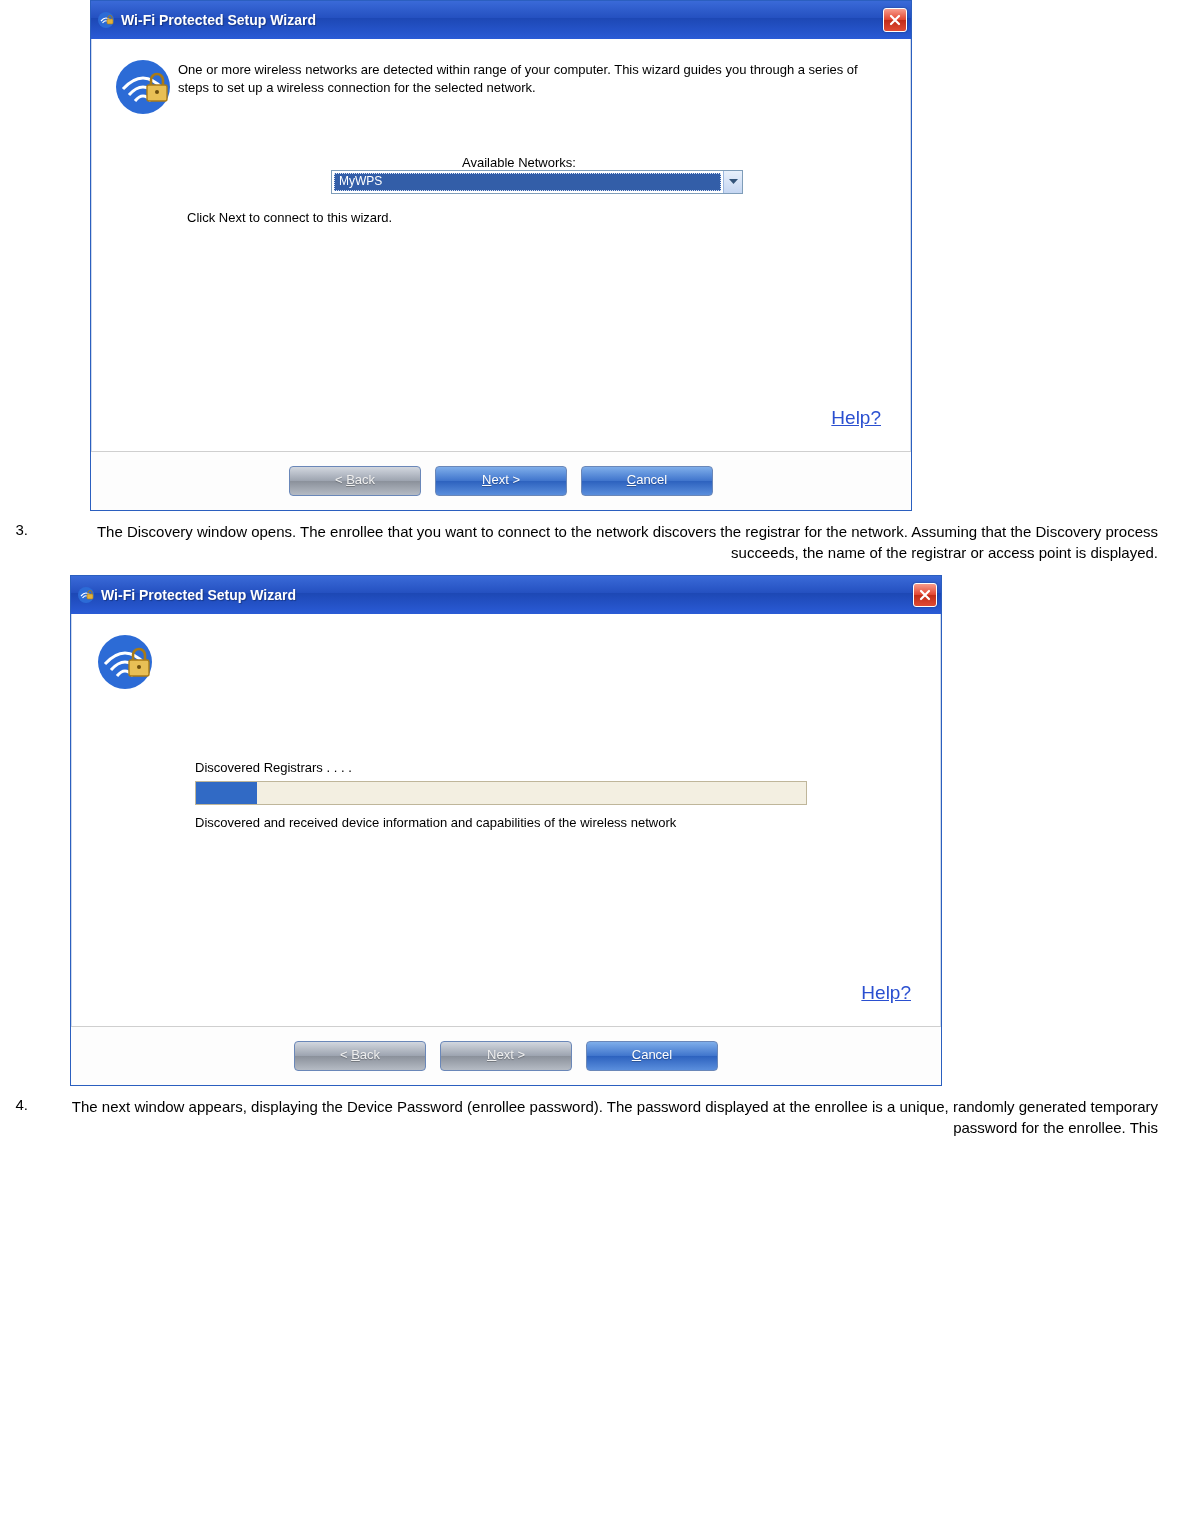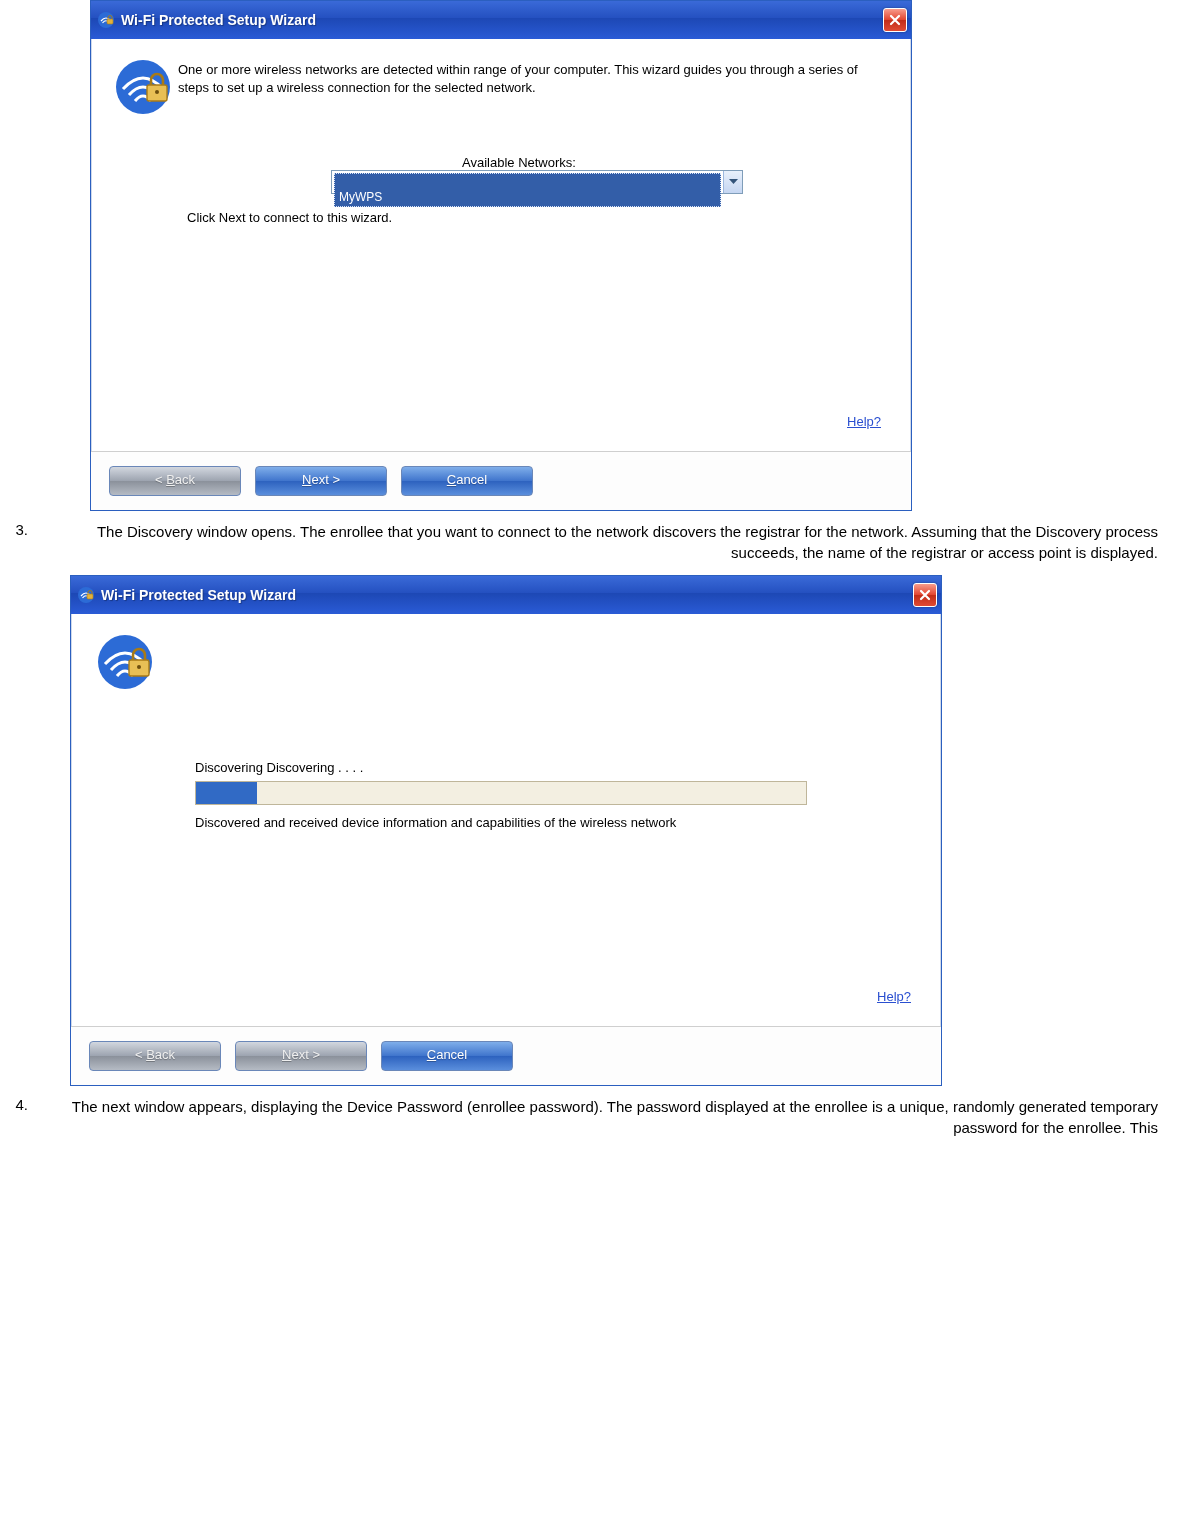--- a/index.html
+++ b/index.html
@@ -122,21 +122,21 @@
     display: flex;
     align-items: stretch;
     cursor: pointer;
   }
   .combo-selected {
     flex: 1;
     margin: 2px;
     background: #335ea8;
     color: #fff;
     font-size: 12px;
-    padding: 16px 4px;
+    padding: 0 4px;
     border: 1px dotted #d9e4f7;
     overflow: hidden;
     white-space: nowrap;
   }
   .combo-arrow {
     width: 18px;
     background: linear-gradient(to bottom, #e8f0fb, #c5d6f2);
     border-left: 1px solid #9db8de;
     display: flex;
     align-items: center;
@@ -149,32 +149,32 @@
     font-size: 13px;
   }
 
   .help-link-row {
     text-align: right;
     margin-top: auto;
     padding: 4px 6px 10px 0;
   }
   .help-link {
     color: #2a4fd0;
-    font-size: 13px;
+    font-size: 19px;
     text-decoration: underline;
     cursor: pointer;
     margin-left: 34px;
   }
 
   .xp-button-bar {
     border-top: 1px solid #cfcfcf;
     padding: 14px 18px;
     display: flex;
     gap: 14px;
-    justify-content: flex-start;
+    justify-content: center;
     background: #fdfdfd;
   }
   .xp-btn {
     width: 130px;
     height: 28px;
     border: 1px solid #6a87b8;
     border-radius: 4px;
     color: #fff;
     font-size: 13px;
     font-family: Tahoma, sans-serif;
@@ -320,21 +320,21 @@
             <path d="M14 36 Q28 20 42 36" stroke="#fff" stroke-width="3" fill="none"></path>
             <path d="M20 42 Q28 32 36 42" stroke="#fff" stroke-width="3" fill="none"></path>
             <rect x="32" y="26" width="20" height="16" rx="2" fill="#e8bf55" stroke="#a87a16" stroke-width="1.4"></rect>
             <path d="M36 26 v-5 a6 6 0 0 1 12 0 v5" stroke="#a87a16" stroke-width="2.6" fill="none"></path>
             <circle cx="42" cy="33" r="2" fill="#6d4f0d"></circle>
           </svg>
         </span>
       </div>
 
       <div class="discover-block">
-        <div class="discover-label">Discovering Discovering . . . .</div>
+        <div class="discover-label">Discovered Registrars . . . .</div>
         <div class="progress-track">
           <div class="progress-fill" style="width:10%"></div>
         </div>
         <div class="discover-status">Discovered and received device information and capabilities of the wireless network</div>
       </div>
 
       <div class="help-link-row">
         <span class="help-link">Help?</span>
       </div>
     </div>

